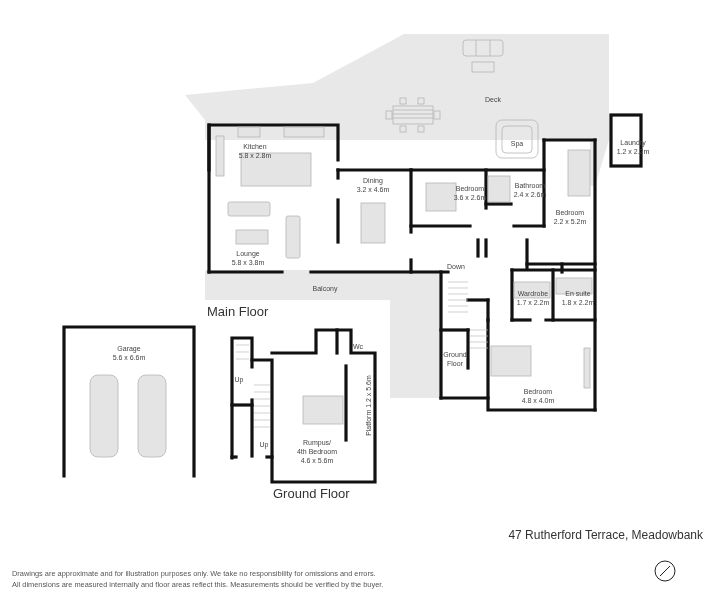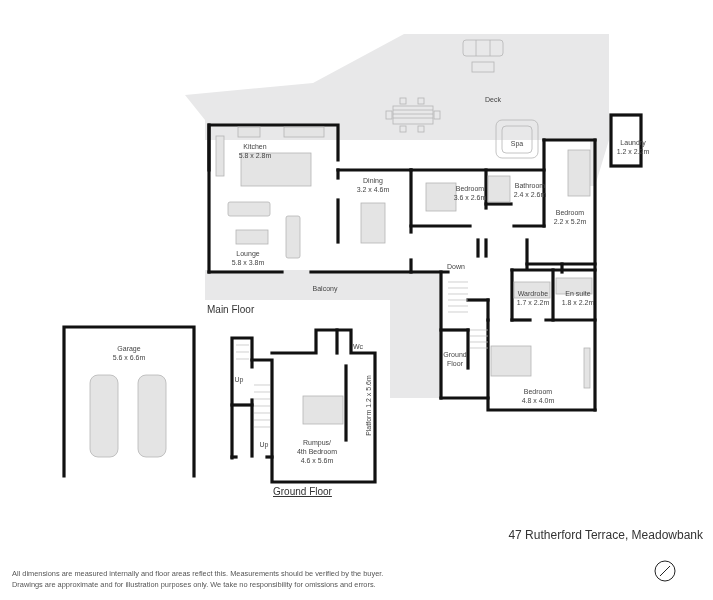--- a/index.html
+++ b/index.html
@@ -1,20 +1,20 @@
 <!DOCTYPE html>
 <html><head>
 <meta charset="utf-8">
 <style>
   html, body { margin: 0; padding: 0; background: #ffffff; }
   body { width: 713px; height: 600px; position: relative; overflow: hidden; font-family: "Liberation Sans", sans-serif; color: #333; }
   #plan { position: absolute; left: 0; top: 0; width: 713px; height: 600px; }
   .lbl { position: absolute; font-size: 7px; line-height: 9px; color: #444; text-align: center; white-space: nowrap; transform: translateX(-50%); }
   .lbl .dim { display: block; }
-  .floor-title { position: absolute; font-size: 10px; color: #333; white-space: nowrap; }
+  .floor-title { position: absolute; font-size: 13px; color: #333; white-space: nowrap; }
   .address { position: absolute; right: 10px; top: 528px; font-size: 12px; color: #333; white-space: nowrap; }
   .disclaimer { position: absolute; left: 12px; top: 568px; font-size: 7.4px; line-height: 11px; color: #555; }
   .vlabel { position: absolute; font-size: 7px; color: #444; white-space: nowrap; transform: rotate(-90deg); transform-origin: center; }
 </style>
 </head>
 <body>
 
 <svg id="plan" viewBox="0 0 713 600" xmlns="http://www.w3.org/2000/svg">
 
   <polygon points="185,95 313,83 404,34 609,34 609,140 595,186 590,186 590,140 205,140 205,120" fill="#e8e8e9"></polygon>
@@ -168,20 +168,20 @@
 <div class="lbl" style="left:455px;top:350px;"><span>Ground</span><span class="dim">Floor</span></div>
 <div class="lbl" style="left:538px;top:387px;"><span>Bedroom</span><span class="dim">4.8 x 4.0m</span></div>
 <div class="lbl" style="left:129px;top:344px;"><span>Garage</span><span class="dim">5.6 x 6.6m</span></div>
 <div class="lbl" style="left:358px;top:342px;"><span>Wc</span></div>
 <div class="lbl" style="left:317px;top:438px;"><span>Rumpus/</span><span class="dim">4th Bedroom</span><span class="dim">4.6 x 5.6m</span></div>
 <div class="lbl" style="left:239px;top:375px;"><span>Up</span></div>
 <div class="lbl" style="left:264px;top:440px;"><span>Up</span></div>
 <div class="vlabel" style="left:338px;top:402px;"><span>Platform</span> <span>1.2 x 5.6m</span></div>
 
 <div class="floor-title" style="left:207px;top:304px;">Main Floor</div>
-<div class="floor-title" style="left:273px;top:486px;text-decoration:underline;">Ground Floor</div>
+<div class="floor-title" style="left:273px;top:486px;">Ground Floor</div>
 
 <div class="address">47 Rutherford Terrace, Meadowbank</div>
 
 <div class="disclaimer">
+  <div>Drawings are approximate and for illustration purposes only. We take no responsibility for omissions and errors.</div>
   <div>All dimensions are measured internally and floor areas reflect this. Measurements should be verified by the buyer.</div>
-  <div>Drawings are approximate and for illustration purposes only. We take no responsibility for omissions and errors.</div>
 </div>
 
 </body></html>

